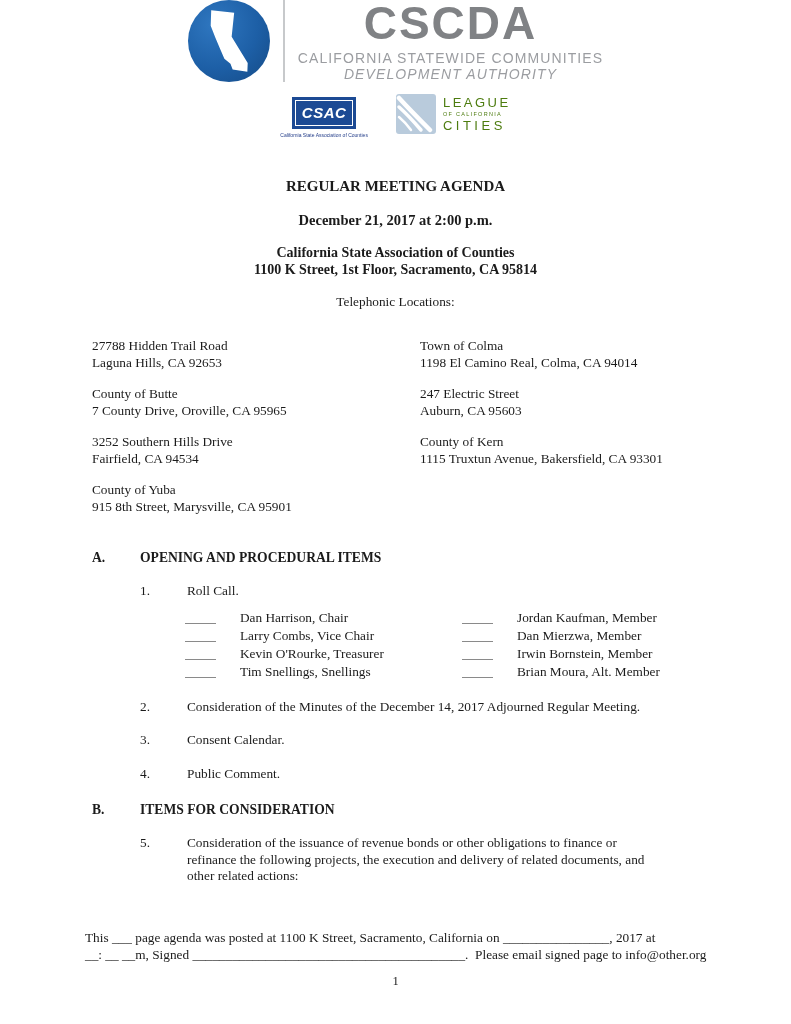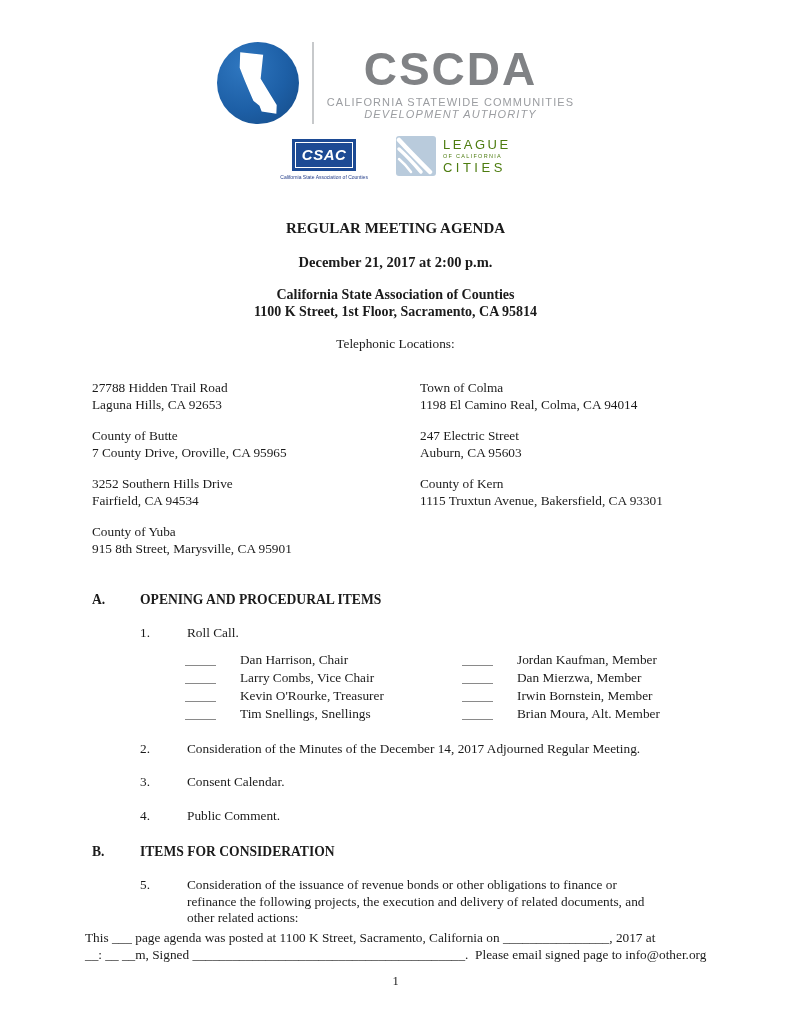--- a/index.html
+++ b/index.html
@@ -10,38 +10,38 @@
     background: #ffffff;
     font-family: "Liberation Serif", "DejaVu Serif", serif;
     color: #1b1b1b;
     font-size: 13.3px;
     overflow: hidden;
     box-sizing: border-box;
   }
   .content { padding: 0 88px 0 92px; }
 
   
-  .logo-area { padding-top: 42px; display:flex; flex-direction:column; align-items:center; }
+  .logo-area { display:flex; flex-direction:column; align-items:center; }
   .cscda-logo { display:flex; align-items:center; gap:13px; }
   .globe {
     width:82px; height:82px; border-radius:50%;
     background: radial-gradient(circle at 32% 30%, #2f77c0 0%, #1d5fa6 55%, #154a85 100%);
     display:flex; align-items:center; justify-content:center;
   }
   .globe svg { width:56px; height:66px; transform: rotate(6deg); }
   .logo-divider { width:2px; height:82px; background:#c7c9cb; }
   .wordmark-block { display:flex; flex-direction:column; align-items:center; }
   .wordmark {
     font-family: "Liberation Sans", sans-serif;
     font-weight: bold; font-size: 46px; line-height: 1;
     color: #808285; letter-spacing: 2px;
   }
   .tagline {
     font-family: "Liberation Sans", sans-serif;
-    font-size: 11px; letter-spacing: 1.1px; color: #9b9da1; margin-top: 4px;
+    font-size: 14px; letter-spacing: 1.1px; color: #9b9da1; margin-top: 4px;
   }
   .tagline.second { margin-top: 0; font-style: italic; }
 
   .partner-row { display:flex; align-items:flex-start; gap:28px; margin-top:12px;justify-content:flex-end; }
   .csac-logo { display:flex; flex-direction:column; align-items:center; margin-top:3px; }
   .csac-box { background:#1c4a94; padding:3px; }
   .csac-inner {
     border:1px solid #ffffff; padding:3px 6px 4px 6px;
     color:#ffffff; font-family:"Liberation Sans", sans-serif;
     font-weight:bold; font-style:italic; font-size:15px; letter-spacing:0.5px;

